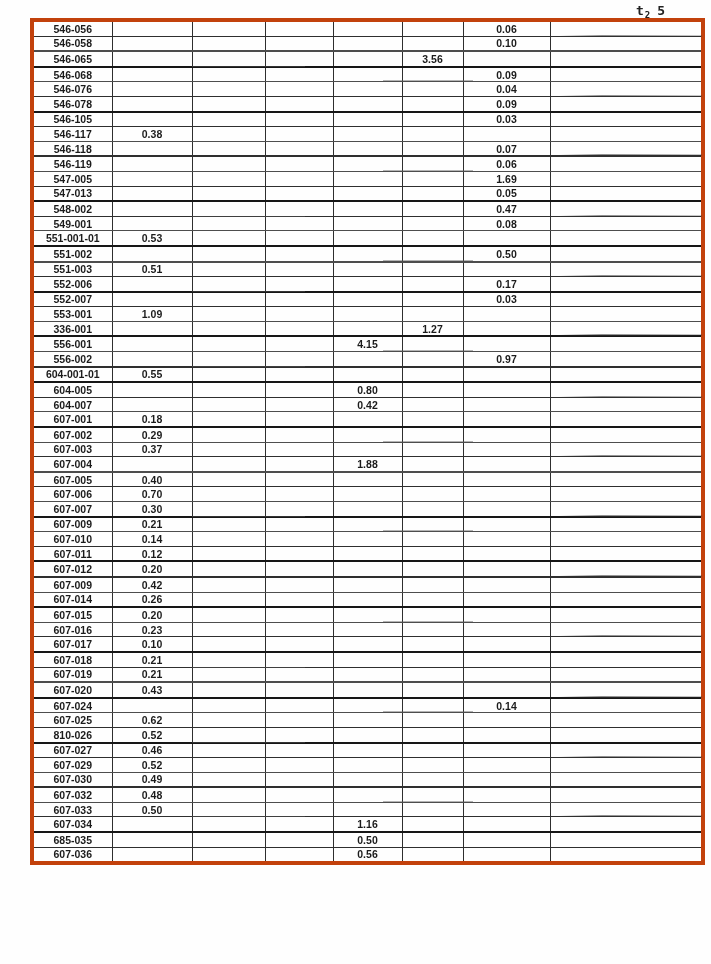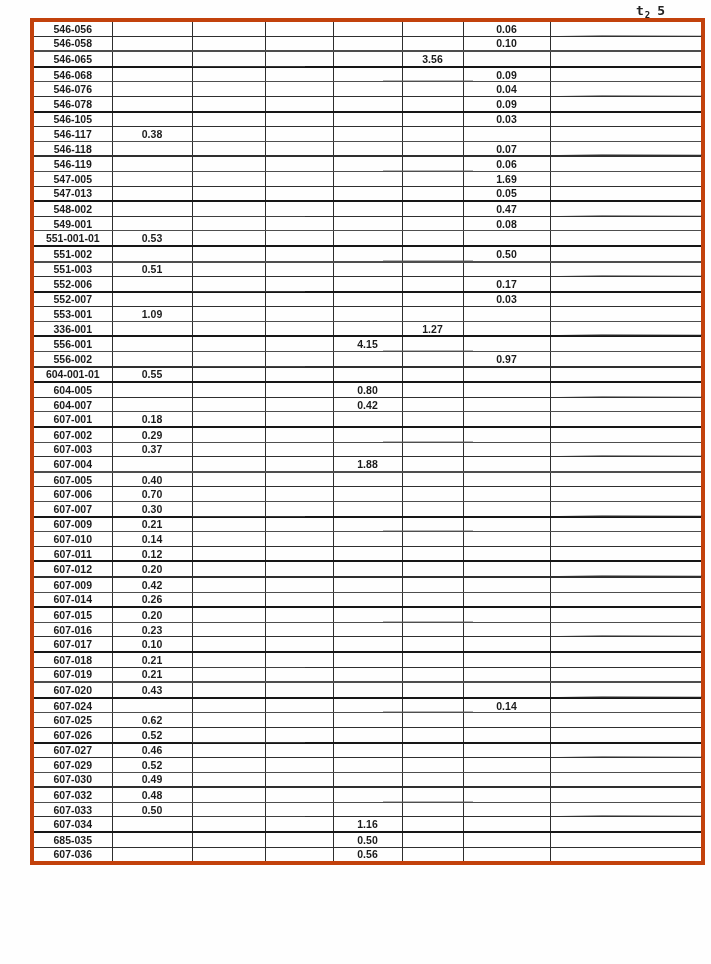--- a/index.html
+++ b/index.html
@@ -536,21 +536,21 @@
           <td>607-025</td>
           <td>0.62</td>
           <td></td>
           <td></td>
           <td></td>
           <td></td>
           <td></td>
           <td></td>
         </tr>
         <tr>
-          <td>607-026</td>
+          <td>810-026</td>
           <td>0.52</td>
           <td></td>
           <td></td>
           <td></td>
           <td></td>
           <td></td>
           <td></td>
         </tr>
         <tr>
           <td>607-027</td>

